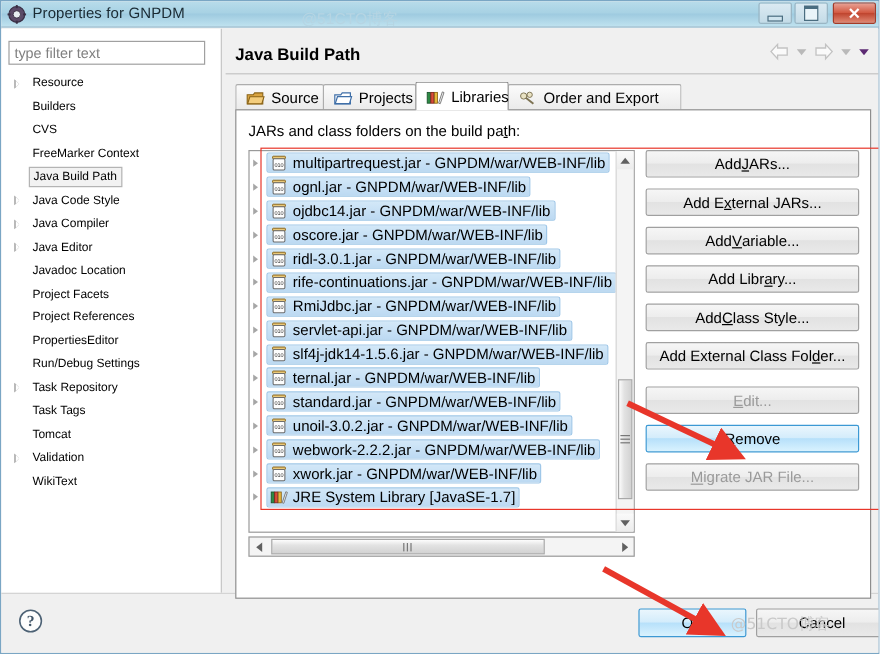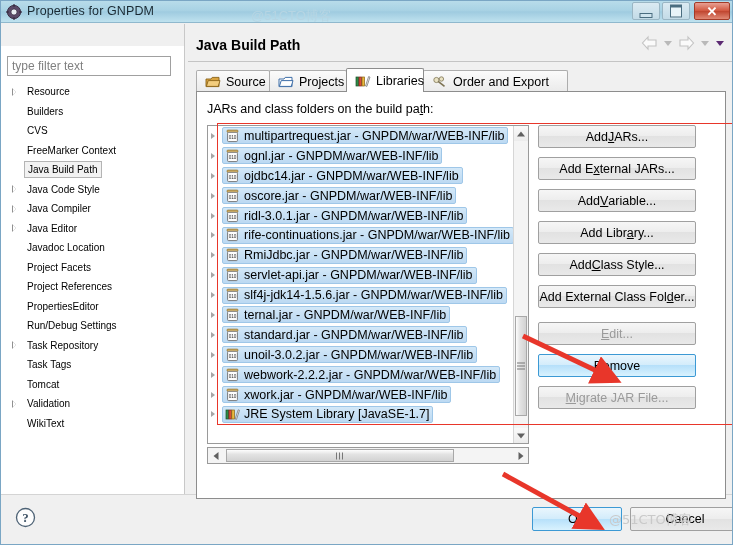--- a/index.html
+++ b/index.html
@@ -78,21 +78,20 @@
     border: 1px solid #4a6d80;
     border-top-width: 3px;
     background: #e9f4f9;
   }
 
   
   #left-pane {
     position: absolute; left: 0; top: 23px;
     width: 183px; height: 470px;
     background: #ffffff;
-    margin-top: 22px;
   }
   #divider {
     position: absolute; left: 183px; top: 23px;
     width: 4px; height: 470px;
     background: #f0f0f0;
     border-left: 1px solid #c8c8c8;
     box-sizing: border-box;
   }
   #right-pane {
     position: absolute; left: 187px; top: 23px;
@@ -340,21 +339,21 @@
     width: 8px; height: 7px; display: flex; gap: 2px;
   }
   .grip-h i { display:block; width:1px; height:7px; background:#777; }
 
   
   #btncol {
     position: absolute; left: 341px; top: 33px;
     width: 178px;
   }
   .pbtn {
-    width: 158px; height: 23px;
+    width: 178px; height: 23px;
     box-sizing: border-box;
     margin-bottom: 9px;
     border: 1px solid #a0a0a0;
     border-radius: 2px;
     background: linear-gradient(to bottom,#f6f6f6 0%, #ededed 48%, #e2e2e2 50%, #e9e9e9 100%);
     font-family: "Liberation Sans", sans-serif;
     font-size: 12.5px;
     color: #000;
     display: flex; align-items: center; justify-content: center;
     cursor: default;

